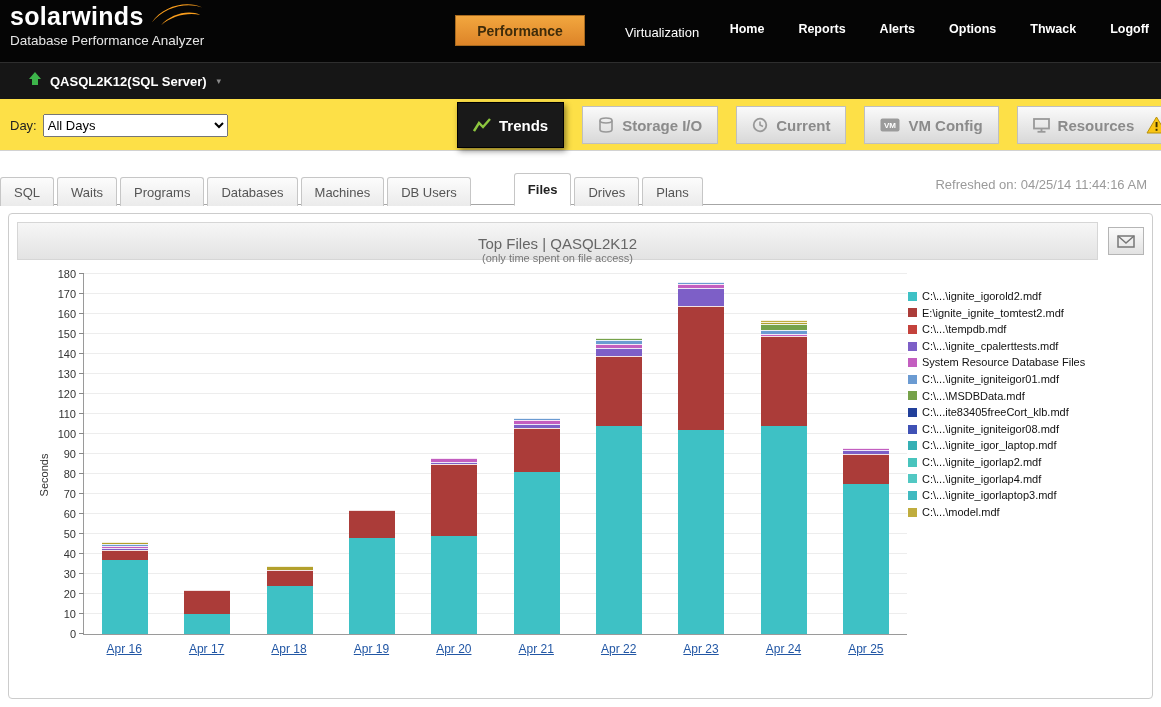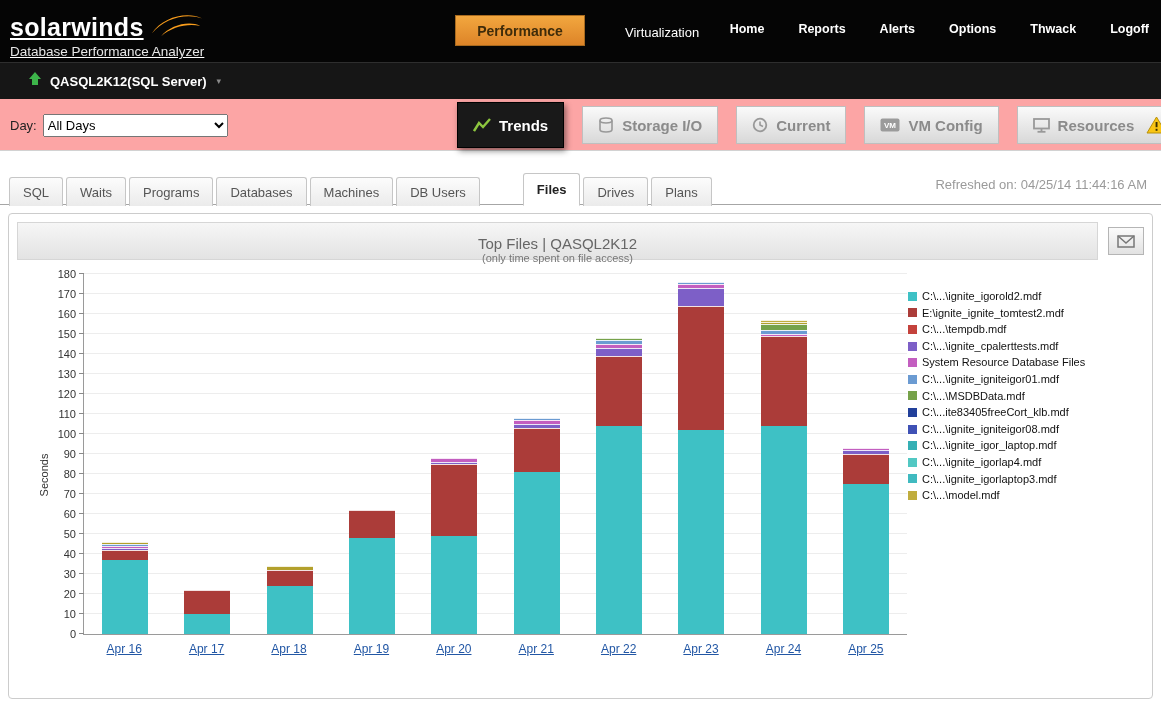--- a/index.html
+++ b/index.html
@@ -1,54 +1,54 @@
 <!DOCTYPE html>
 <html><head>
 <meta charset="utf-8">
 <style>
   * { box-sizing: border-box; margin:0; padding:0; }
   body { width:1161px; height:707px; font-family:"Liberation Sans", sans-serif; background:#fff; overflow:hidden; }
   a { text-decoration:none; }
 
   
   .topbar { position:relative; height:62px; background:#050505; color:#fff; }
-  .brand { position:absolute; left:10px; top:13px;text-decoration:underline; }
+  .brand { position:absolute; left:10px; top:2px; }
   .brand-row { display:flex; align-items:flex-start; gap:4px; }
   .brand-name { font-size:25px; font-weight:bold; letter-spacing:.3px; color:#fff; }
   .swoosh { margin-top:-2px; }
   .brand-sub { font-size:13.5px; color:#e6e6e6; margin-top:1px; }
   .perf-btn { position:absolute; left:455px; top:15px; width:130px; height:31px;
       background:linear-gradient(#f2a73f,#dd8428); border:1px solid #a86a1f; border-radius:0;
       color:#3f2c0a; font-weight:bold; font-size:14px; font-family:"Liberation Sans",sans-serif; cursor:pointer; }
   .virt { position:absolute; left:625px; top:25px; font-size:13px; color:#fff; cursor:pointer; }
   .topnav { position:absolute; right:12px; top:22px; display:flex; gap:34px;font-weight:bold; }
   .navlink { color:#fff; font-size:12.5px; }
 
   
   .serverbar { height:37px; background:#161616; display:flex; align-items:center; padding-left:28px; gap:8px; border-top:1px solid #2e2e2e; }
   .servername { color:#fff; font-size:13px; font-weight:bold; }
   .caret { color:#8a8a8a; font-size:9px; margin-left:2px; }
 
   
-  .toolbar { position:relative; height:52px; background:#fca5a5; border-bottom:1px solid #d2d2d2; }
+  .toolbar { position:relative; height:52px; background:#fde047; border-bottom:1px solid #d2d2d2; }
   .day { position:absolute; left:10px; top:15px; display:flex; align-items:center; gap:6px; font-size:13px; color:#222; }
   .day select { width:185px; height:23px; font-size:13px; font-family:"Liberation Sans",sans-serif; }
   .viewtabs { position:absolute; left:457px; top:0; height:52px; display:flex; align-items:center; gap:18px; }
   .vtab { height:38px; display:flex; align-items:center; gap:8px; padding:0 15px;
       background:linear-gradient(#fafafa,#d8d8d8); border:1px solid #bfbfbf;
       color:#8b8b8b; font-size:15px; font-weight:bold; cursor:pointer; white-space:nowrap; }
   .vtab.active { background:#191919; color:#fff; height:46px; border-color:#000;
       box-shadow:2px 3px 6px rgba(0,0,0,.45); }
   .vicon { display:flex; align-items:center; }
   .warn { display:flex; align-items:center; margin-left:4px; }
 
   .gap { height:12px; background:#fff; }
 
   
-  .tabstrip { position:relative; height:42px; padding:6px 0 0 9px; background:#fff; border-bottom:1px solid #a6a6a6; }
+  .tabstrip { position:relative; height:42px; padding:6px 0 0 0; background:#fff; border-bottom:1px solid #a6a6a6; }
   .tabs { display:flex; align-items:flex-end; gap:3px; height:36px; }
   .tab { height:29px; padding:0 13px; display:flex; align-items:center; font-size:13px; color:#555;
       background:linear-gradient(#fcfcfc,#ebebeb); border:1px solid #c6c6c6; border-bottom:none;
       border-radius:3px 3px 0 0; margin-bottom:-1px; cursor:pointer; }
   .tab.active { background:#fff; font-weight:bold; color:#222; height:33px; position:relative; z-index:2;
       border-bottom:1px solid #fff;margin-left:40px; }
   .refreshed { position:absolute; right:14px; top:14px; font-size:13px; color:#9a9a9a; }
 
   
   .panel { margin:8px; height:486px; border:1px solid #ccc; border-radius:4px; padding:8px; background:#fff; }
@@ -406,20 +406,24 @@
         </div>
         <div class="litem">
           <span class="lmark" style="background: rgb(63, 81, 181);"></span>
           <span>C:\...\ignite_igniteigor08.mdf</span>
         </div>
         <div class="litem">
           <span class="lmark" style="background: rgb(53, 176, 181);"></span>
           <span>C:\...\ignite_igor_laptop.mdf</span>
         </div>
         <div class="litem">
+          <span class="lmark" style="background: rgb(73, 196, 189);"></span>
+          <span>C:\...\ignite_igorlap2.mdf</span>
+        </div>
+        <div class="litem">
           <span class="lmark" style="background: rgb(82, 200, 195);"></span>
           <span>C:\...\ignite_igorlap4.mdf</span>
         </div>
         <div class="litem">
           <span class="lmark" style="background: rgb(64, 186, 192);"></span>
           <span>C:\...\ignite_igorlaptop3.mdf</span>
         </div>
         <div class="litem">
           <span class="lmark" style="background: rgb(192, 173, 62);"></span>
           <span>C:\...\model.mdf</span>

